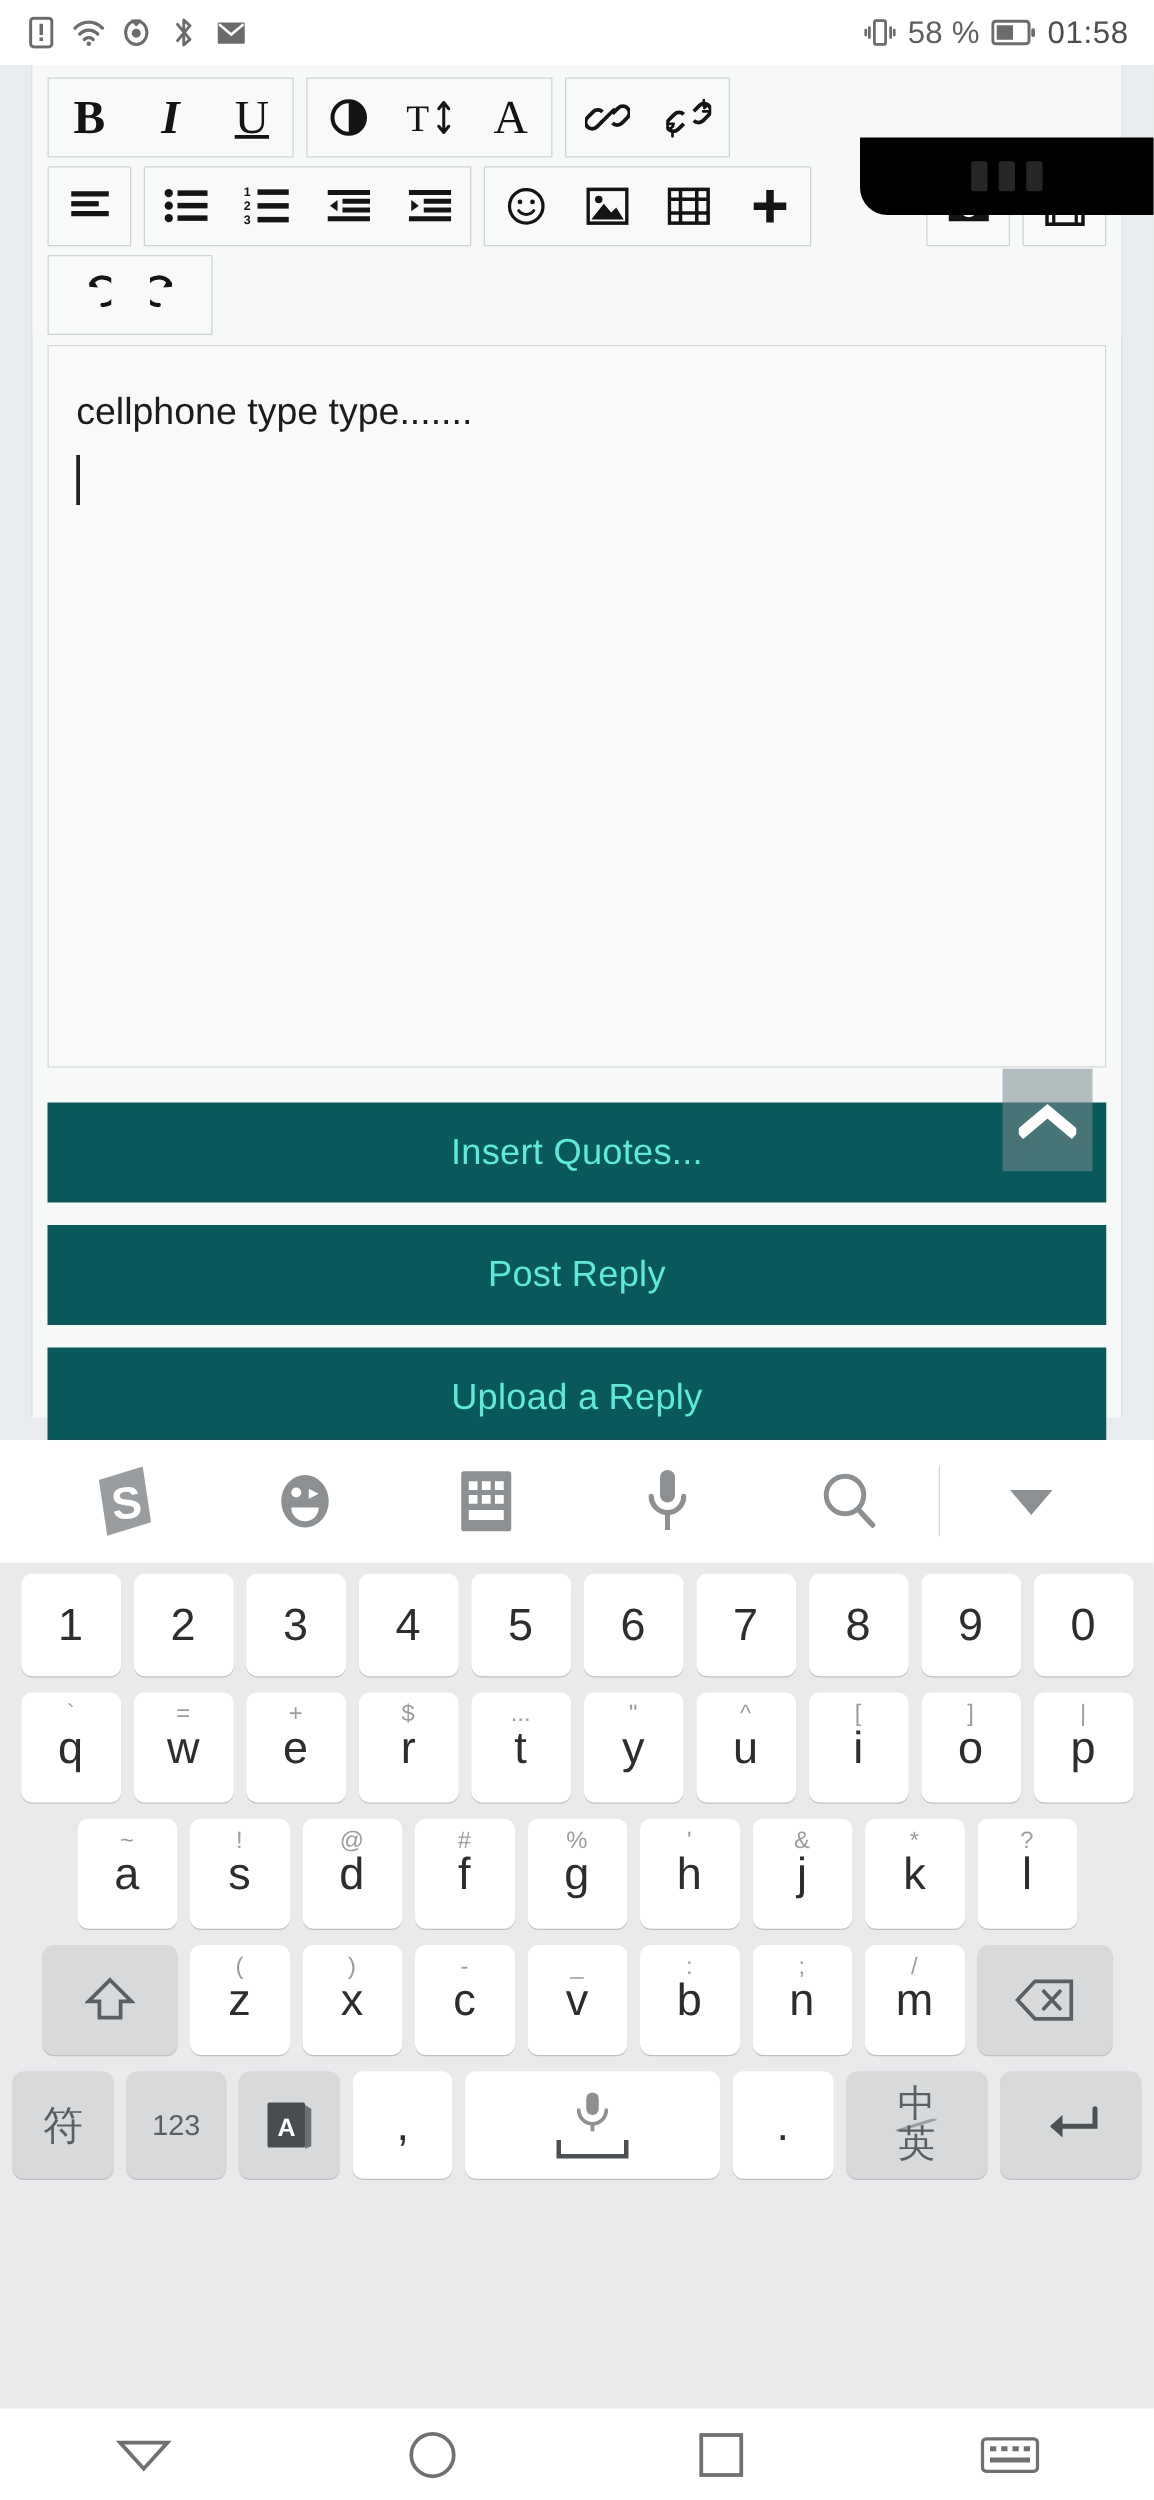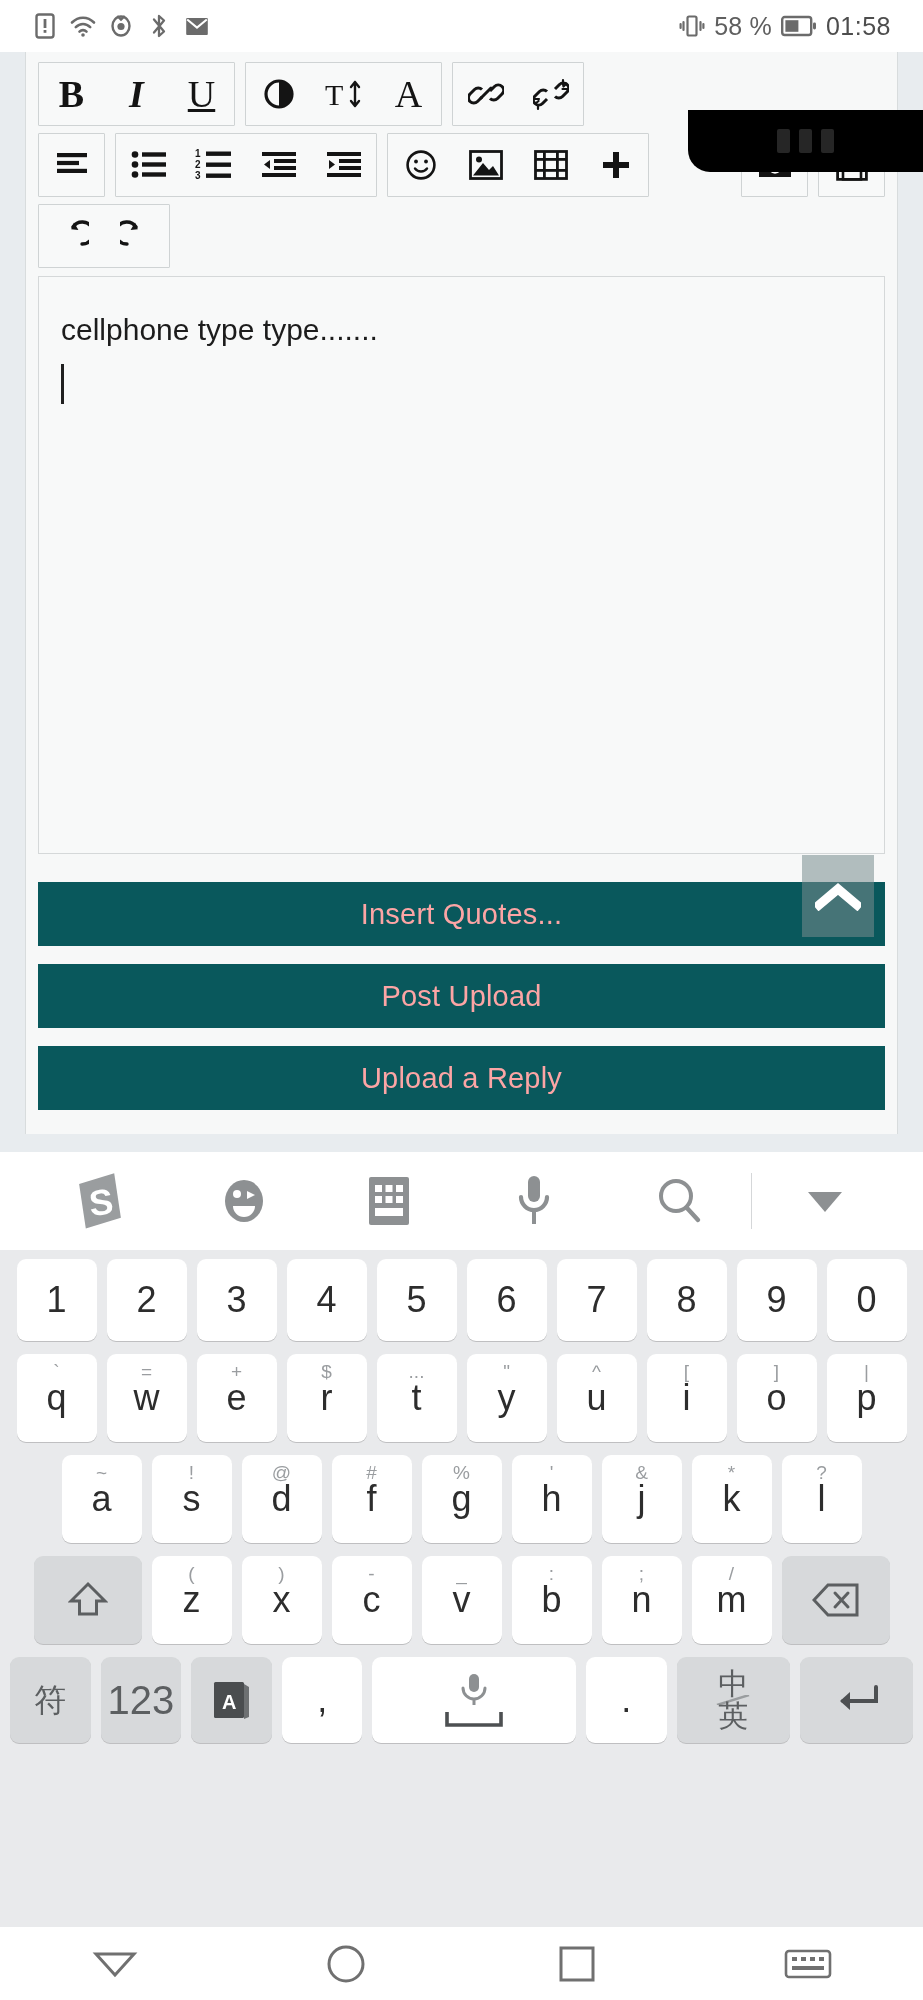--- a/index.html
+++ b/index.html
@@ -8,21 +8,21 @@
     background: #ffffff;
     font-family: "Liberation Sans", sans-serif;
     overflow: hidden;
   }
   #screen { position: relative; width: 923px; height: 2000px; background: #ffffff; }
 
   
   .statusbar {
     position: absolute; top: 0; left: 0; width: 923px; height: 52px;
     background: #ffffff; display: flex; align-items: center;
-    padding: 0 32px; color: #6b6b6b;
+    padding: 0 20px; color: #6b6b6b;
   }
   .sb-left { display: flex; align-items: center; gap: 12px; }
   .sb-right { margin-left: auto; display: flex; align-items: center; gap: 9px; }
   .sb-ico { width: 26px; height: 26px; display: inline-flex; align-items: center; justify-content: center; }
   .sb-ico svg { display: block; }
   .sb-text { font-size: 25px; color: #5f5f5f; letter-spacing: .2px; }
   .sb-clock { font-size: 25px; color: #4d4d4d; letter-spacing: .5px; }
 
   
   .page {
@@ -57,23 +57,23 @@
     padding: 30px 22px 0 22px; position: relative;
   }
   .compose-text { font-size: 30px; color: #1c1c1c; line-height: 1.55; }
   .caret {
     display: block; width: 3px; height: 40px; background: #202020;
     margin-top: 10px;
   }
 
   .btn-stack { margin: 28px 0 0 0; padding: 0 12px; }
   .big-btn {
-    height: 64px; margin-bottom: 18px;
+    height: 80px; margin-bottom: 18px;
     display: flex; align-items: center; justify-content: center;
-    color: #fca5a5; font-size: 29px; letter-spacing: .2px;
+    color: #5eead4; font-size: 29px; letter-spacing: .2px;
   }
 
   
   .scroll-top {
     position: absolute; right: 23px; top: 803px; width: 72px; height: 82px;
     background: rgba(120,140,142,.55);
     display: flex; align-items: center; justify-content: center;
   }
   .scroll-top svg { display: block; }
 
@@ -376,21 +376,21 @@
 
       </div>
 
       <div class="compose">
         <div class="compose-text">cellphone type type.......</div>
         <span class="caret"></span>
       </div>
 
       <div class="btn-stack">
         <div class="big-btn" style="background:#09585c">Insert Quotes...</div>
-        <div class="big-btn" style="background:#09585c">Post Upload</div>
+        <div class="big-btn" style="background:#09585c">Post Reply</div>
         <div class="big-btn" style="background:#09585c">Upload a Reply</div>
       </div>
 
       <div class="scroll-top">
         <svg width="46" height="30" viewBox="0 0 46 30">
             <path d="M4 24 23 8l19 16" fill="none" stroke="#ffffff" stroke-width="9" stroke-linecap="square"></path>
           </svg>
       </div>
     </div>
 
@@ -610,21 +610,21 @@
               <path d="M23 10l13 14M36 10 23 24" stroke="#5c5f61" stroke-width="3" stroke-linecap="round"></path>
             </svg>
         </div>
       </div>
 
       <div class="kb-row row5">
         <div class="key k-symbol fn">
             <span class="key-main" style="font-size:32px;color:#5c5f61">符</span>
           </div>
         <div class="key k-123 fn">
-            <span class="key-main" style="font-size:40px;color:#5c5f61">123</span>
+            <span class="key-main" style="font-size:23px;color:#5c5f61">123</span>
           </div>
         <div class="key k-abc fn">
           <svg width="44" height="44" viewBox="0 0 44 44">
               <rect x="4" y="4" width="30" height="36" rx="1.5" fill="#4a4d4f"></rect>
               <path d="M34 6l5 3v30l-5 2z" fill="#6d7072"></path>
               <text x="12" y="31" font-family="Liberation Sans, sans-serif" font-size="20" font-weight="bold" fill="#ffffff">A</text>
             </svg>
         </div>
         <div class="key k-comma">
             <span class="key-main">,</span>

